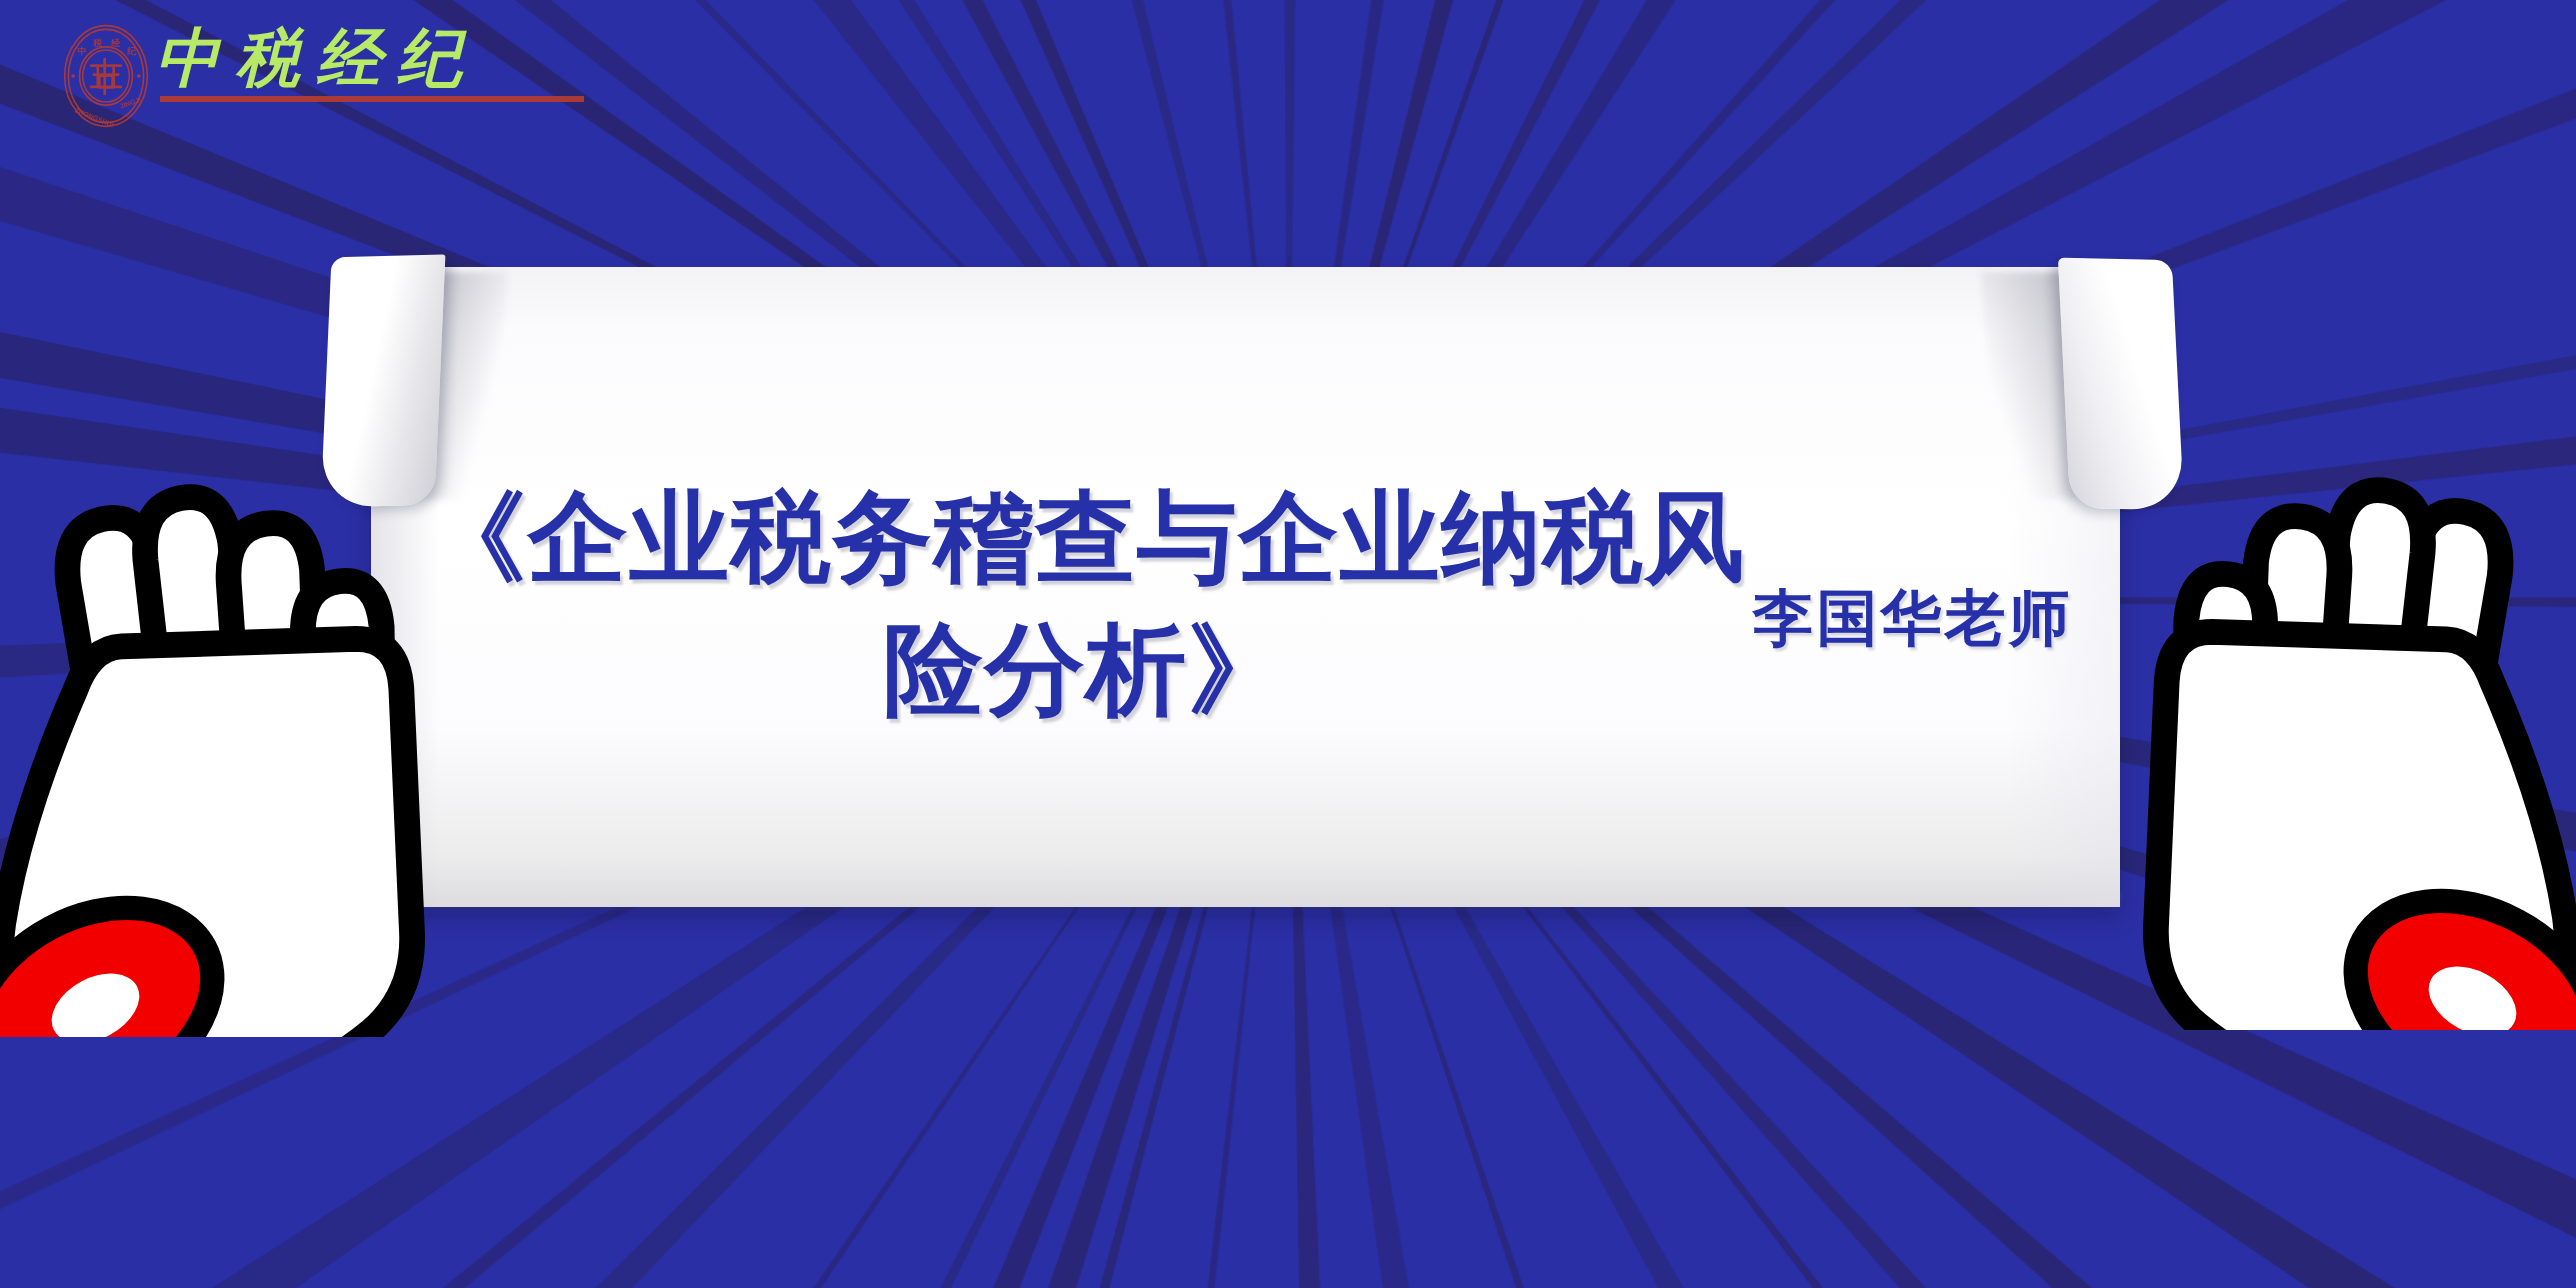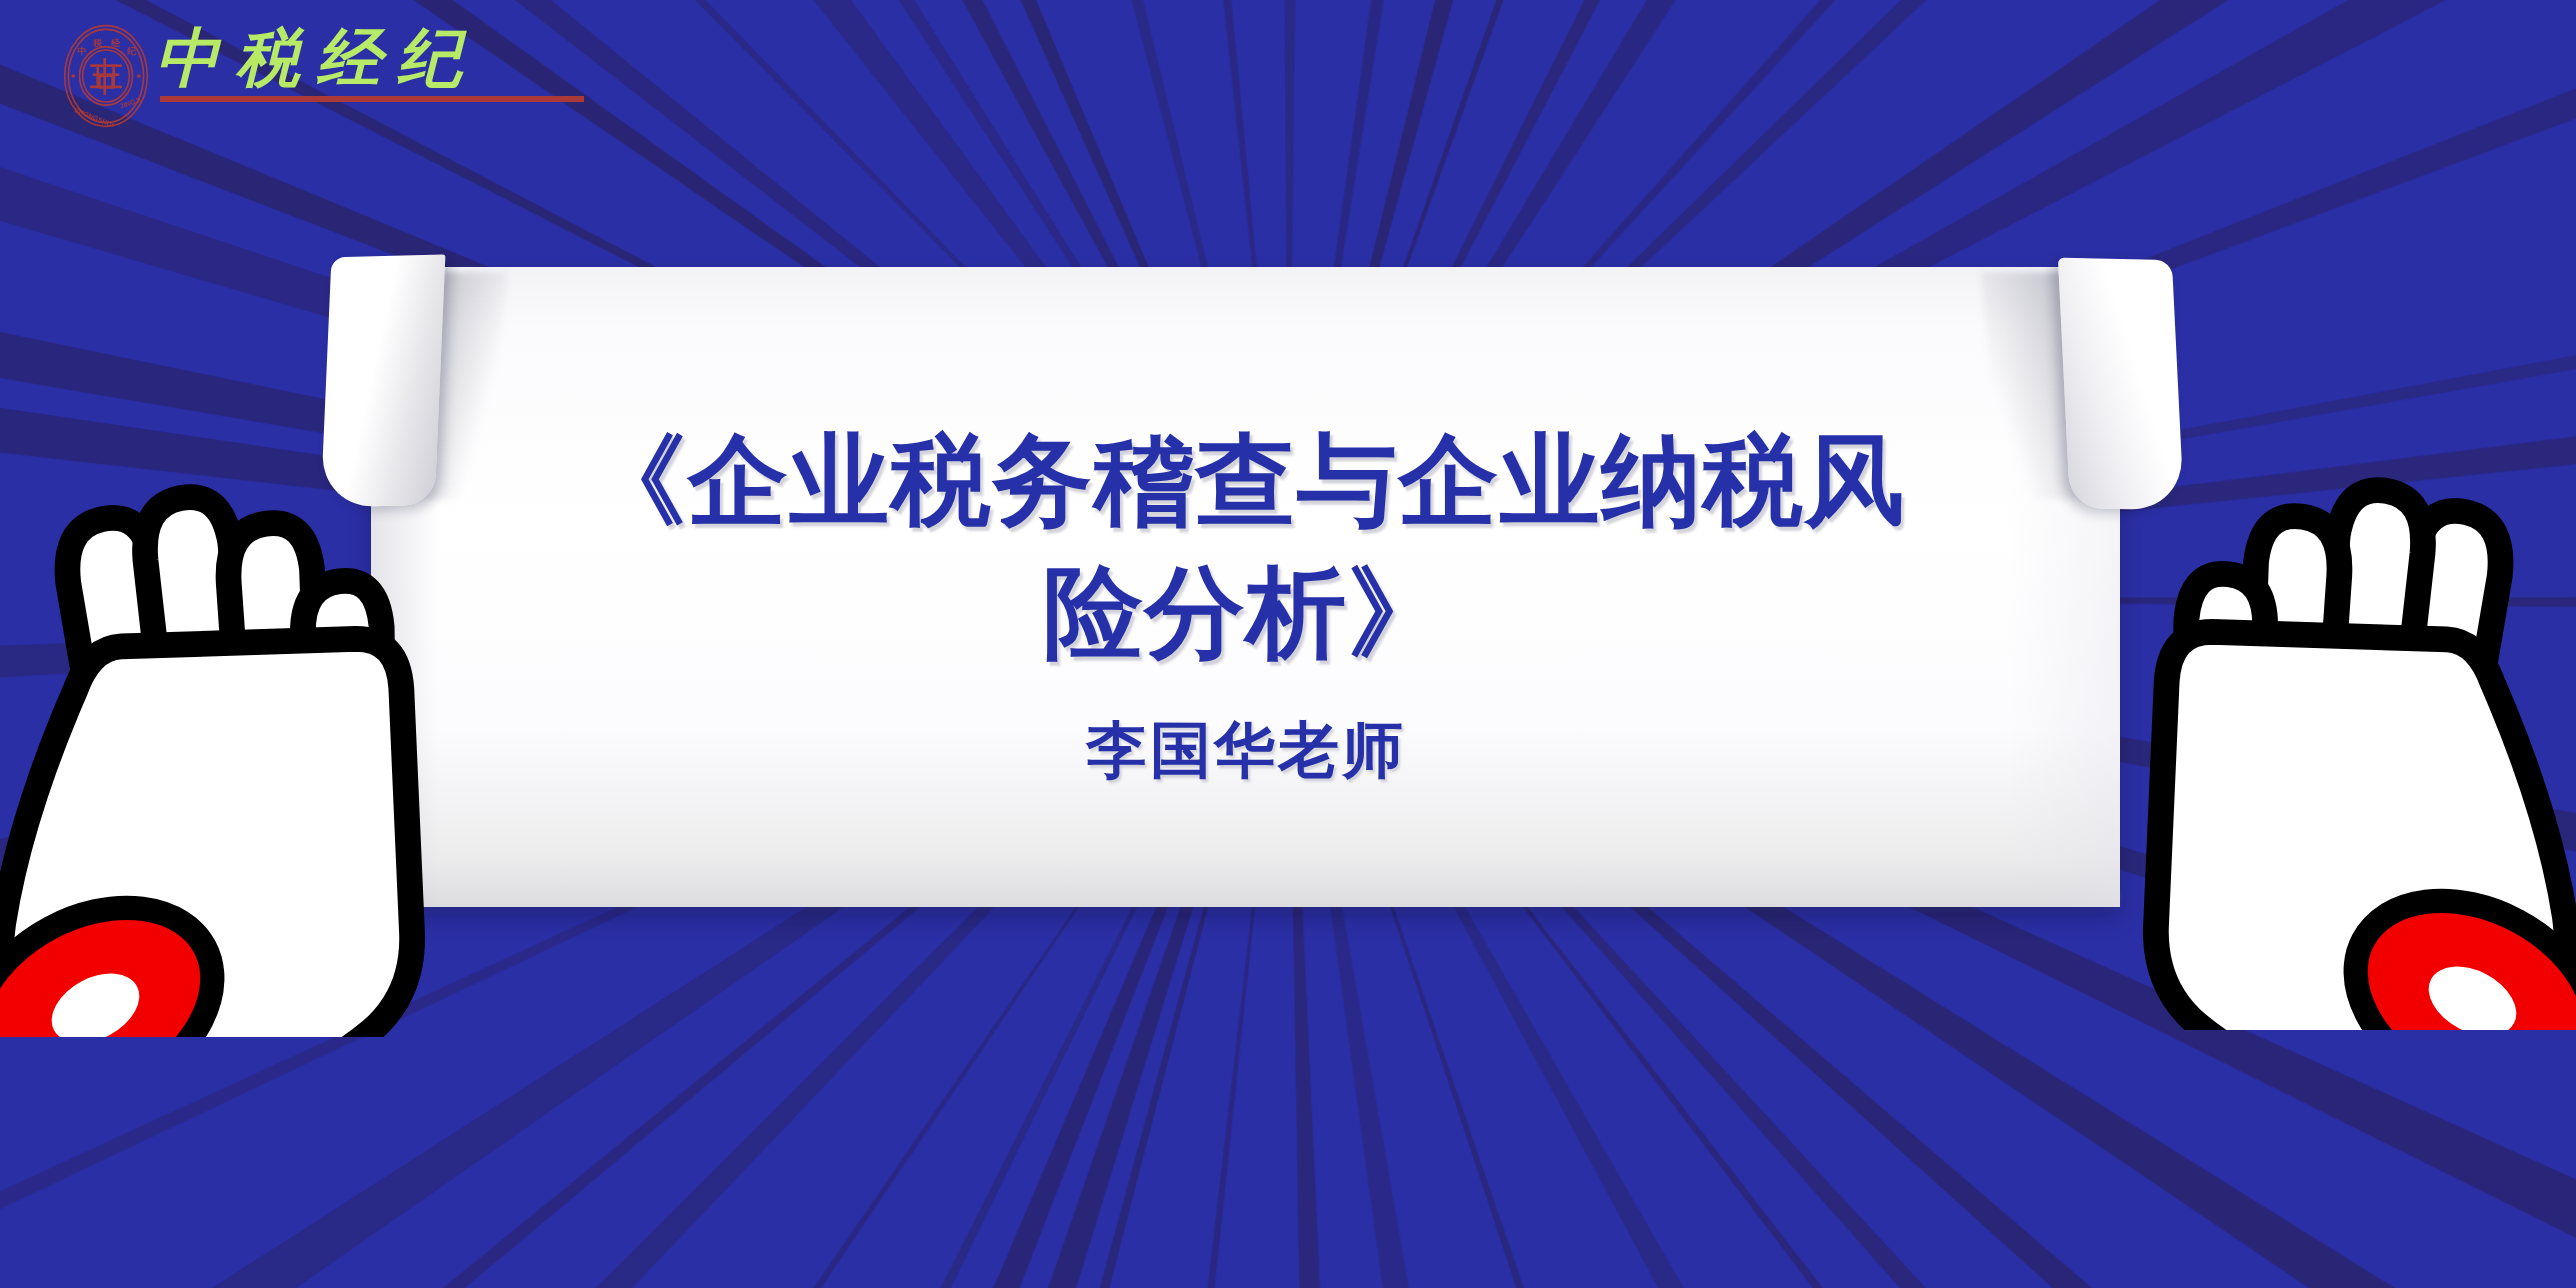--- a/index.html
+++ b/index.html
@@ -116,21 +116,21 @@
   }
 
   
   .banner-text {
     position: absolute;
     left: 91px;
     top: 0;
     width: 1658px;
     height: 640px;
     display: flex;
-    flex-direction: column;
+    flex-direction: row;
     align-items: center;
     justify-content: center;
     padding-top: 31px;
     box-sizing: border-box;
   }
   .slide-title {
     color: #2630a8;
     font-weight: bold;
     font-size: 100px;
     line-height: 1.32;

